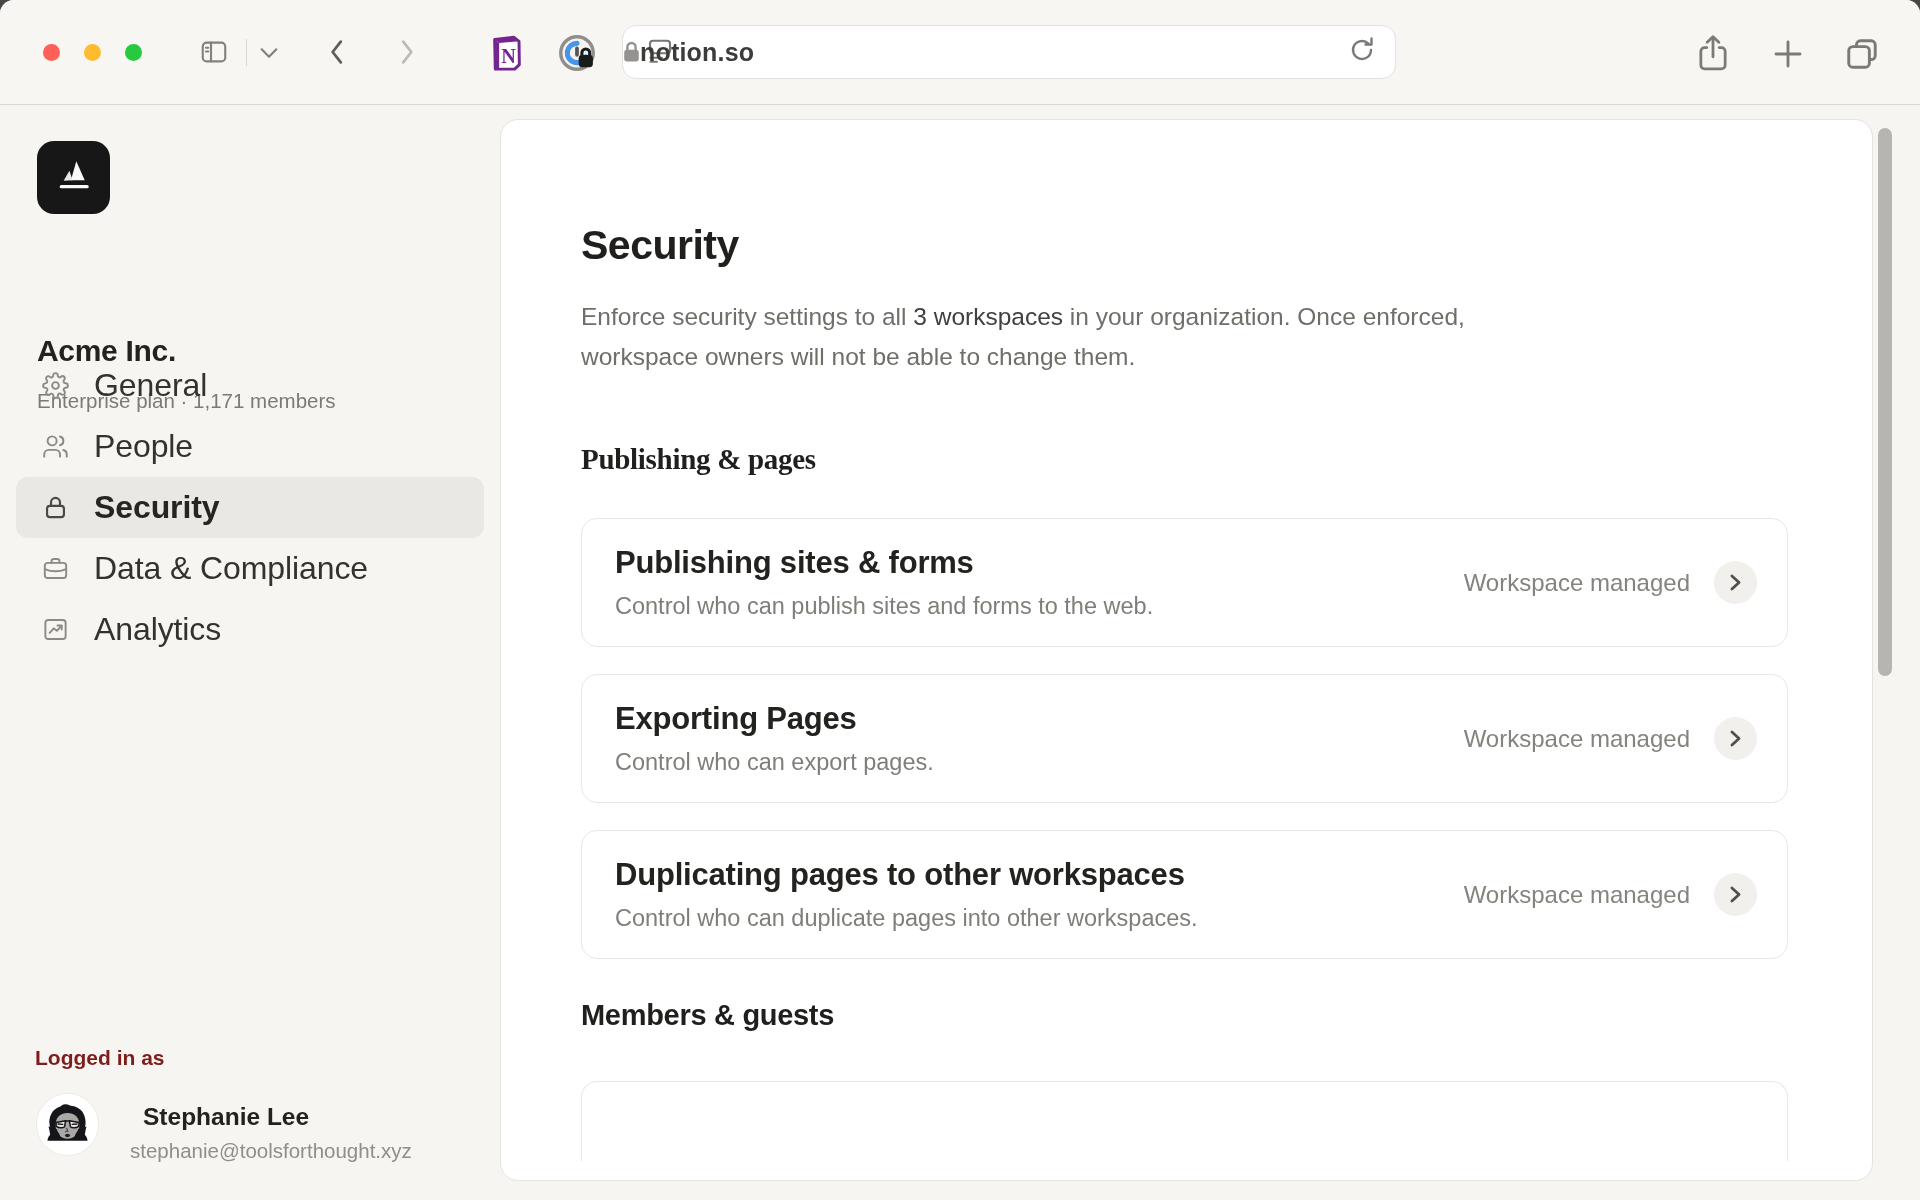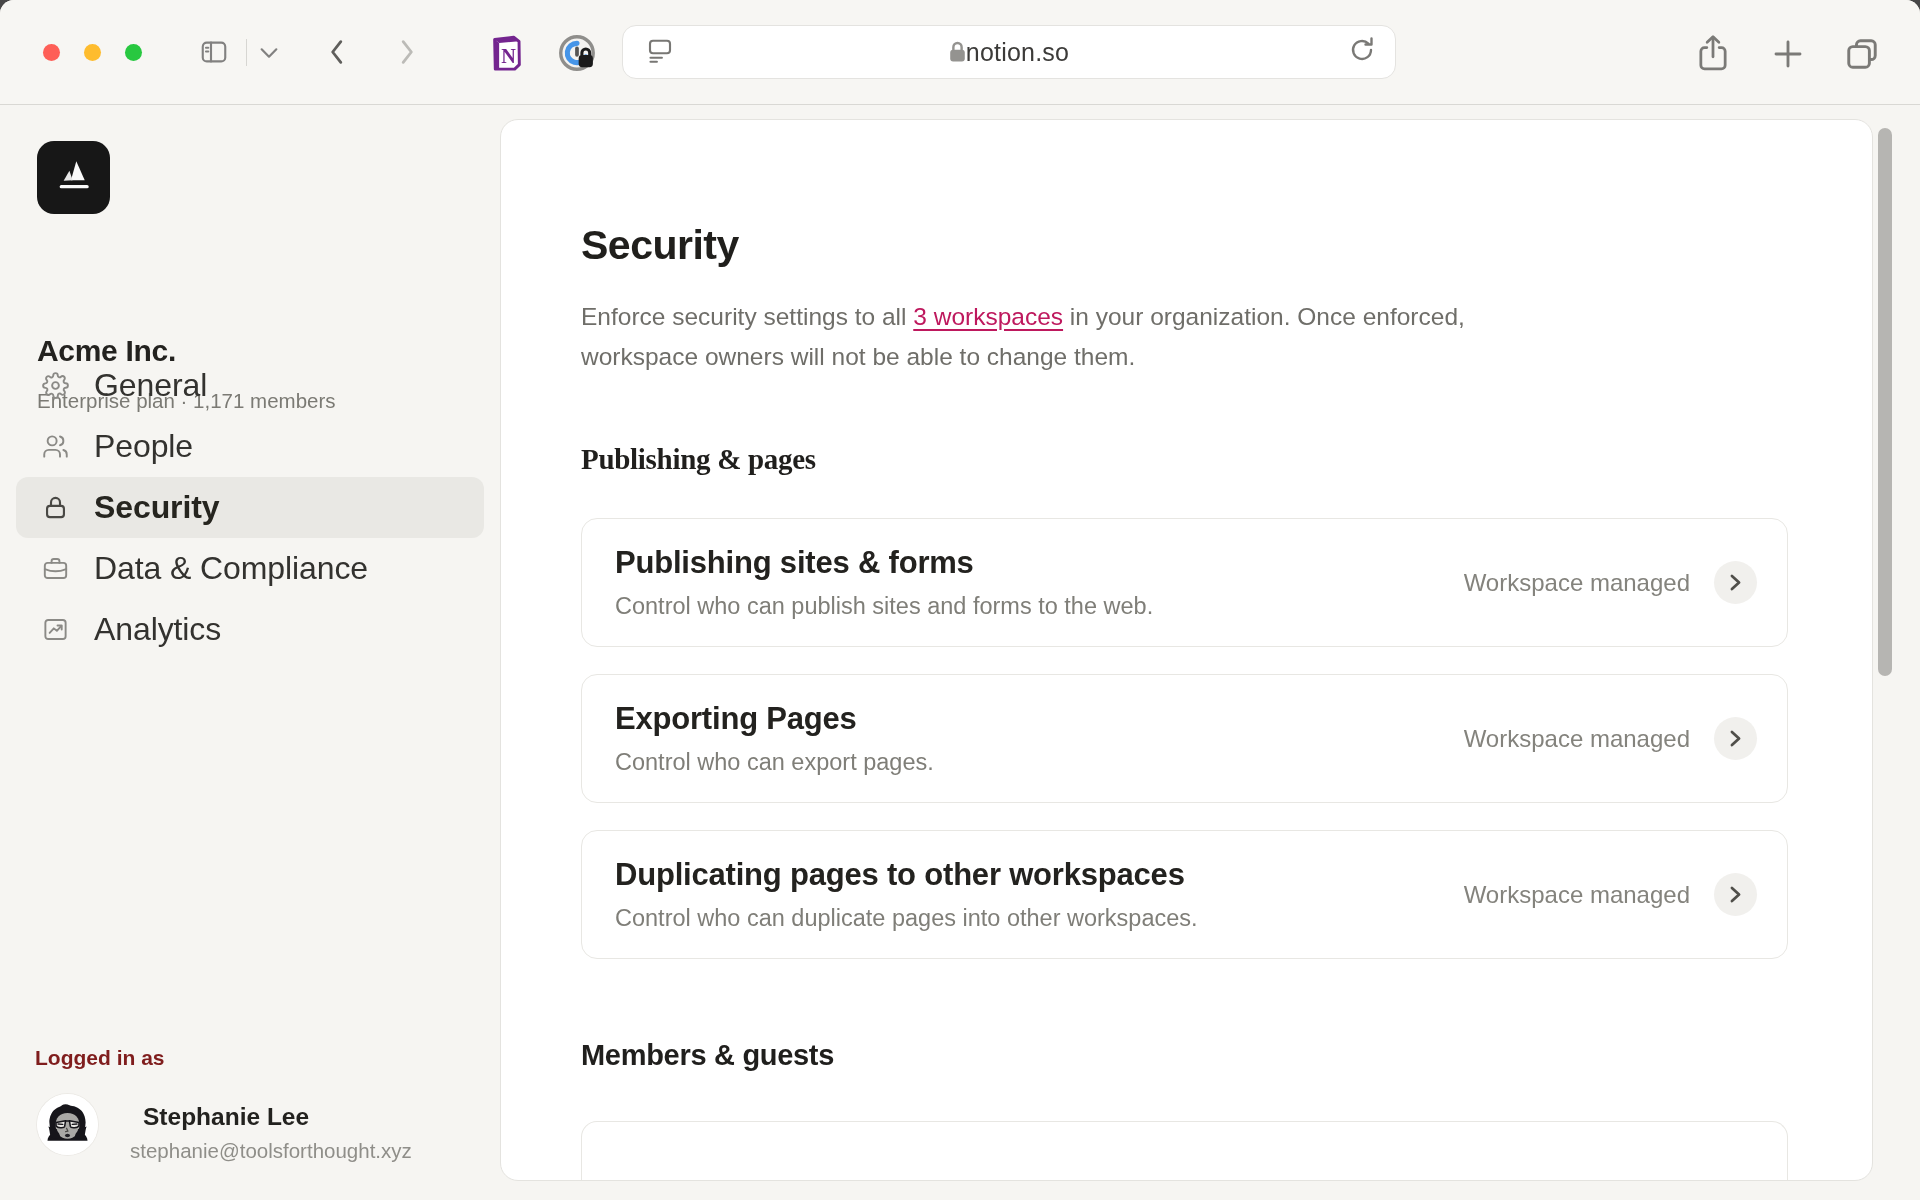--- a/index.html
+++ b/index.html
@@ -14,21 +14,21 @@
   .chrome{position:absolute;top:0;left:0;width:1920px;height:105px;background:#f7f6f3;border-bottom:1px solid #d9d8d4;}
   .traffic{position:absolute;top:44px;left:43px;display:flex;gap:24px;}
   .traffic span{width:17px;height:17px;border-radius:50%;display:block;}
   .tb-icon{position:absolute;display:flex;align-items:center;justify-content:center;color:#79787 5;}
   .tb-icon svg{display:block;}
   .split-divider{position:absolute;left:246px;top:39px;width:1px;height:27px;background:#d7d6d2;}
   .urlbar{
     position:absolute;left:622px;top:25px;width:774px;height:54px;border-radius:14px;
     background:#ffffff;border:1px solid #e4e3e0;display:flex;align-items:center;
   }
-  .urlbar-center{position:absolute;left:0;right:0;top:0;bottom:0;display:flex;align-items:center;justify-content:center;}
+  .urlbar-center{position:absolute;left:0;right:0;top:0;bottom:0;display:flex;align-items:center;font-weight:bold;}
   .url-text{font-size:25px;color:#3c3b39;letter-spacing:.2px;}
   .reader-ic{position:absolute;left:22px;top:50%;transform:translateY(-50%);}
   .refresh-ic{position:absolute;right:18px;top:50%;transform:translateY(-50%);}
   
   .workarea{position:absolute;top:106px;left:0;width:1920px;height:1094px;background:#f6f5f2;}
   .sidebar{position:absolute;top:0;left:0;width:500px;height:1118px;}
   .ws-logo{position:absolute;left:37px;top:35px;width:73px;height:73px;border-radius:17px;background:#171717;display:flex;align-items:center;justify-content:center;}
   .ws-name{position:absolute;left:37px;top:228px;font-size:30px;font-weight:700;color:#23221f;letter-spacing:-.3px;}
   .ws-meta{position:absolute;left:37px;top:283px;font-size:20.5px;color:#7b7a74;}
   .nav{position:absolute;left:16px;right:16px;top:249px;}
@@ -43,24 +43,24 @@
   .user-name{position:absolute;left:143px;top:997px;font-size:24.5px;font-weight:700;color:#23221f;}
   .user-email{position:absolute;left:130px;top:1033px;font-size:20.5px;color:#8f8e89;}
   
   .panel{
     position:absolute;left:500px;top:13px;width:1373px;height:1062px;background:#ffffff;
     border:1px solid #e4e3df;border-radius:18px;overflow:hidden;
     padding:103px 84px 0 80px;
   }
   .h1{font-size:41px;font-weight:700;color:#201f1c;letter-spacing:-.5px;line-height:1.1;}
   .intro{margin-top:29px;max-width:952px;font-size:24.5px;line-height:40px;color:#6f6e69;}
-  .intro .wslink{text-decoration:underline;text-underline-offset:4px;color:#be185d;cursor:pointer;}
+  .intro .wslink{text-underline-offset:4px;color:#404040;cursor:pointer;}
   .h2{font-size:29px;font-weight:700;color:#201f1d;letter-spacing:-.3px;}
   .h2.first{margin-top:66px;font-family:Liberation Serif, serif;}
-  .h2.second{margin-top:80px;}
+  .h2.second{margin-top:40px;}
   .cards{margin-top:42px;}
   .card{
     height:129px;border:1px solid #e8e7e3;border-radius:16px;margin-bottom:27px;
     display:flex;align-items:center;justify-content:space-between;
     padding:0 30px 0 33px;background:#fff;
   }
   .card-l{display:flex;flex-direction:column;gap:12px;}
   .card-title{font-size:31px;font-weight:700;color:#23221f;letter-spacing:-.2px;}
   .card-desc{font-size:23.5px;color:#7f7e78;}
   .card-r{display:flex;align-items:center;gap:24px;}

